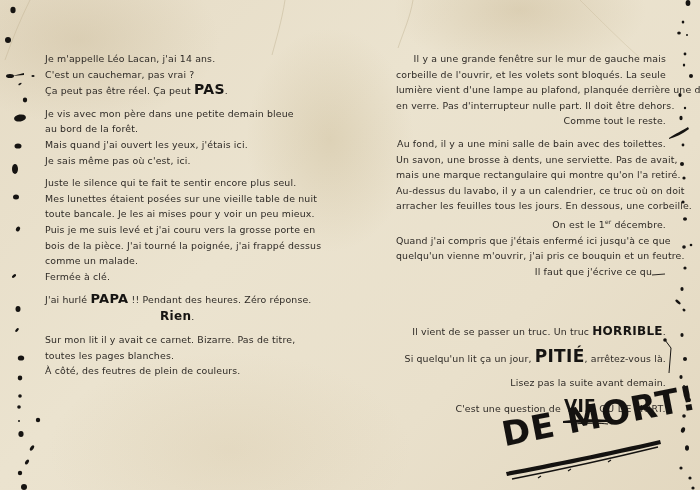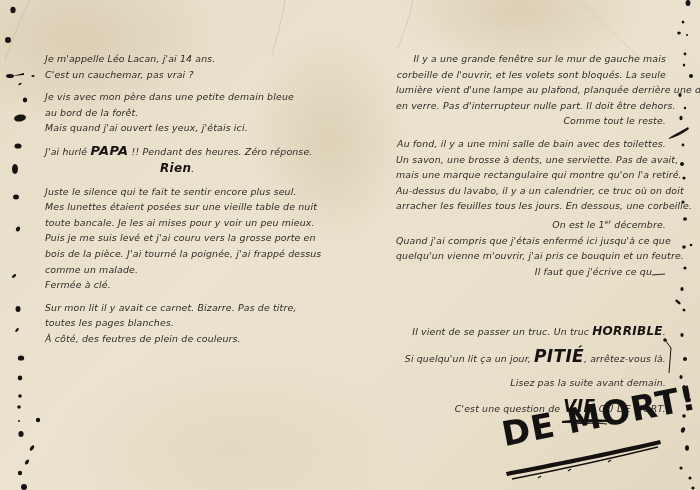--- a/index.html
+++ b/index.html
@@ -8,21 +8,21 @@
       background:
         radial-gradient(ellipse 180px 90px at 520px 10px, rgba(190,170,130,0.35), transparent 70%),
         radial-gradient(ellipse 120px 160px at 330px 140px, rgba(185,165,120,0.28), transparent 70%),
         radial-gradient(ellipse 200px 120px at 80px 40px, rgba(180,160,120,0.25), transparent 70%),
         radial-gradient(ellipse 260px 140px at 230px 450px, rgba(200,180,140,0.18), transparent 70%),
         linear-gradient(135deg, #e6dcc6 0%, #ebe3cf 40%, #e9e0cb 70%, #e3d8c0 100%);
       font-family: "DejaVu Sans", sans-serif;
       color: #2a2622;
     }
     .crease { position: absolute; pointer-events: none; }
-    .page { position: absolute; top: 51px; font-style: italic; }
+    .page { position: absolute; top: 51px; }
     .page.left { left: 45px; width: 270px; }
     .page.right { left: 396px; width: 270px; text-align: right; }
     .para { margin: 0 0 7px 0; }
     .line {
       font-size: 9.4px; line-height: 15.6px; letter-spacing: 0.15px;
       white-space: nowrap; color: #2e2a26;
     }
     .big { font-weight: bold; color: #161412; letter-spacing: 0.3px; }
     .pas { font-size: 14px; }
     .papa { font-size: 13px; }
@@ -120,40 +120,42 @@
 
     <ellipse cx="665" cy="340" rx="1.8" ry="1.8"></ellipse>
     <path d="M665 340 L671 348 L669 373" stroke="#161412" stroke-width="1" fill="none"></path>
   </g>
 </svg>
 
 <div class="page left">
   <div class="para">
     <div class="line">Je m'appelle Léo Lacan, j'ai 14 ans.</div>
     <div class="line">C'est un cauchemar, pas vrai ?</div>
+    <div class="line"><span>Ça peut pas être réel. Ça peut </span><span class="big pas">PAS</span><span>.</span></div>
   </div>
   <div class="para">
     <div class="line">Je vis avec mon père dans une petite demain bleue</div>
     <div class="line">au bord de la forêt.</div>
     <div class="line">Mais quand j'ai ouvert les yeux, j'étais ici.</div>
-  </div>
-  <div class="para">
-    <div class="line"><span>J'ai hurlé </span><span class="big papa">PAPA</span><span> !! Pendant des heures. Zéro réponse.</span></div>
-    <div class="line">
-        <span class="big rien"><span>Rien</span><span style="font-weight:normal;font-size:9.4px">.</span></span>
-      </div>
+    <div class="line">Je sais même pas où c'est, ici.</div>
   </div>
   <div class="para">
     <div class="line">Juste le silence qui te fait te sentir encore plus seul.</div>
     <div class="line">Mes lunettes étaient posées sur une vieille table de nuit</div>
     <div class="line">toute bancale. Je les ai mises pour y voir un peu mieux.</div>
     <div class="line">Puis je me suis levé et j'ai couru vers la grosse porte en</div>
     <div class="line">bois de la pièce. J'ai tourné la poignée, j'ai frappé dessus</div>
     <div class="line">comme un malade.</div>
     <div class="line">Fermée à clé.</div>
+  </div>
+  <div class="para">
+    <div class="line"><span>J'ai hurlé </span><span class="big papa">PAPA</span><span> !! Pendant des heures. Zéro réponse.</span></div>
+    <div class="line">
+        <span class="big rien"><span>Rien</span><span style="font-weight:normal;font-size:9.4px">.</span></span>
+      </div>
   </div>
   <div class="para">
     <div class="line">Sur mon lit il y avait ce carnet. Bizarre. Pas de titre,</div>
     <div class="line">toutes les pages blanches.</div>
     <div class="line">À côté, des feutres de plein de couleurs.</div>
   </div>
 </div>
 
 <div class="page right">
   <div class="para">

